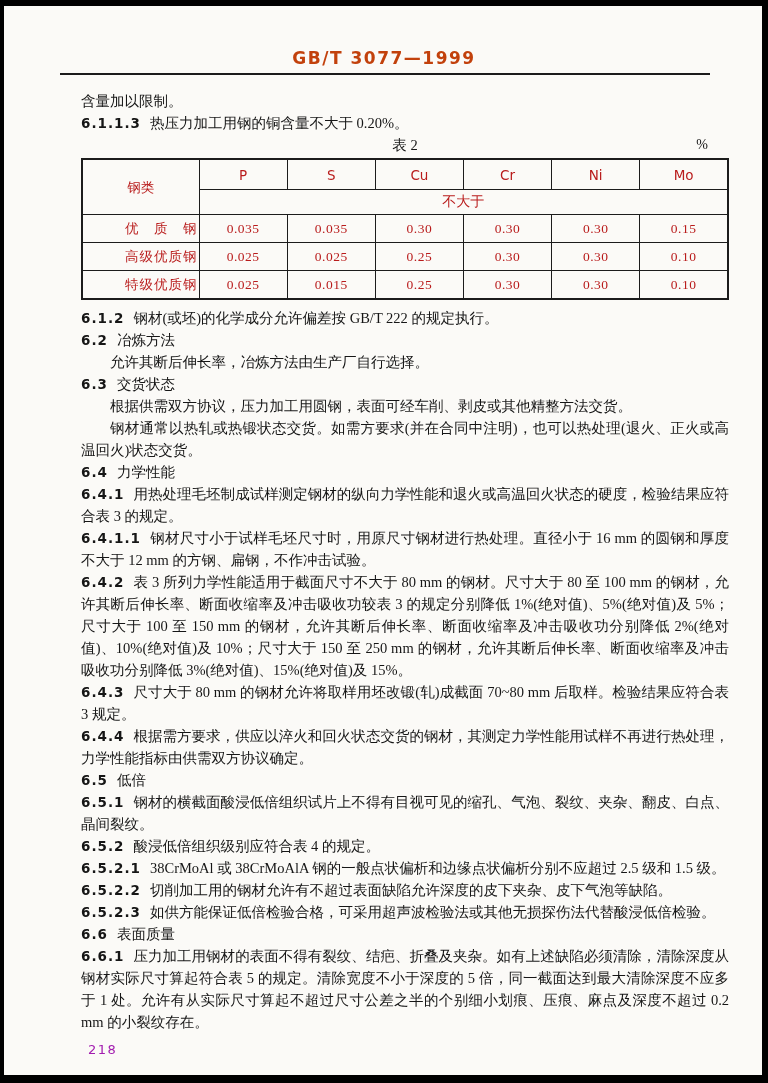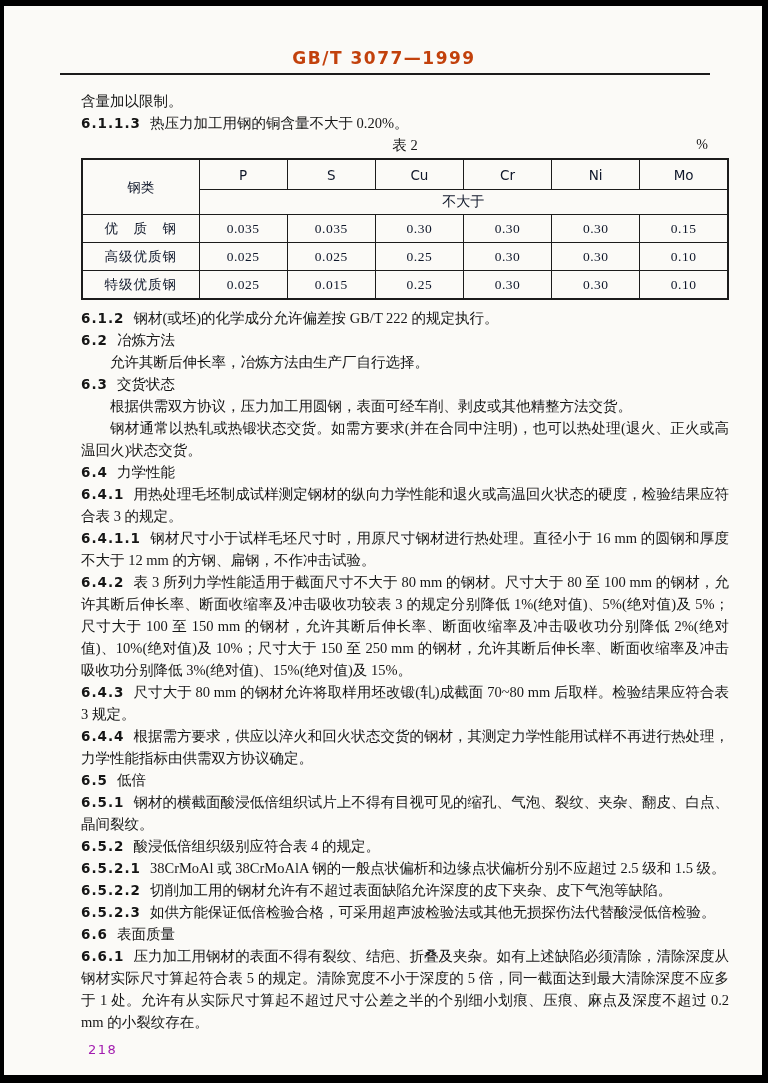--- a/index.html
+++ b/index.html
@@ -37,30 +37,30 @@
   .caption-row{
     position:relative;height:22px;line-height:22px;text-align:center;
     font-size:14.5px;
   }
   .caption-unit{
     position:absolute;right:21px;top:0;font-size:14px;
   }
   table{
     border-collapse:collapse;width:648px;table-layout:fixed;
     margin-top:2px;margin-bottom:7px;
-    font-size:14px;text-align:center;color:#0f172a;
+    font-size:14px;text-align:center;color:#b91c1c;
   }
   table,th,td{border:1px solid #1c1c1c;}
   table{border-width:2px;border-style:solid;}
   thead tr.cols th{height:27px;font-weight:400;
     font-family:"DejaVu Sans","Liberation Sans",sans-serif;font-size:13.5px;}
   thead tr.span th{height:22px;font-weight:400;font-size:14px;}
   th.steel{font-weight:400;font-size:14px;}
   tbody td{height:25px;font-size:13.5px;letter-spacing:0.5px;}
-  tbody td.name{text-align:center;letter-spacing:1px;}
+  tbody td.name{text-align:right;letter-spacing:1px;}
   .page-number{
     position:absolute;top:1036px;left:84px;
     font-family:"DejaVu Sans","Liberation Sans",sans-serif;
     font-size:13px;letter-spacing:1.5px;color:#a21caf;
   }
 </style>
 </head>
 <body>
 
 <div class="sheet">

